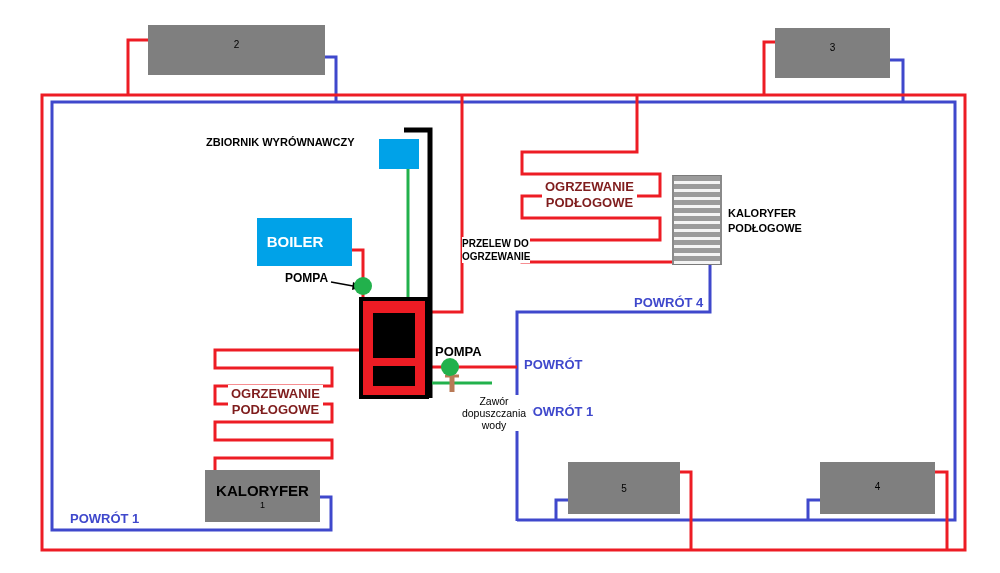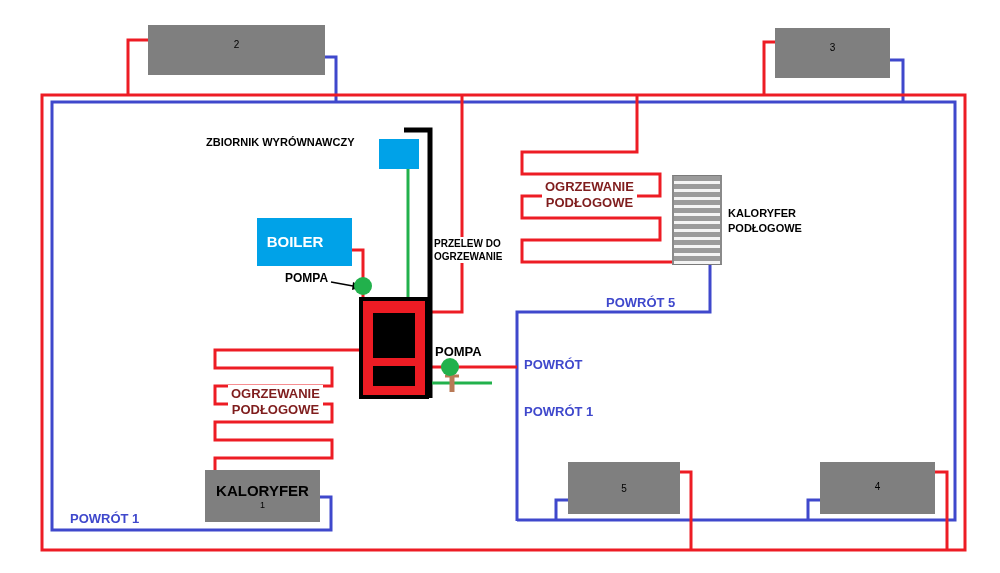--- a/index.html
+++ b/index.html
@@ -8,21 +8,21 @@
     width:1000px;height:573px;
     background:#ffffff;
     font-family:"Liberation Sans", sans-serif;
     overflow:hidden;
   }
   .canvas svg{position:absolute;left:0;top:0;}
   .lbl{position:absolute;white-space:nowrap;color:#000;}
   .b{font-weight:bold;}
   .blue-lbl{color:#3f48cc;font-weight:bold;font-size:13px;}
   .red-lbl{color:#7f1d1d;font-weight:bold;font-size:13px;text-align:center;background:#fff;line-height:16px;padding:1px 3px;}
-  .whitebg{background:#fff;}
+  .whitebg{background:#fff;margin-left:28px;}
   .center{text-align:center;}
   .towel{
     position:absolute;left:672px;top:175px;width:50px;height:90px;
     background:repeating-linear-gradient(180deg,#9b9b9b 0px,#9b9b9b 5px,#f4f4f4 5px,#f4f4f4 8px);
     border:1px solid #7a7a7a;border-left:2px solid #8a8a8a;border-right:2px solid #8a8a8a;
     box-sizing:border-box;
   }
 </style>
 </head>
 <body>
@@ -106,30 +106,35 @@
   <div class="lbl red-lbl" style="left:228px;top:385px;">
     <div>OGRZEWANIE</div>
     <div>PODŁOGOWE</div>
   </div>
 
   <div class="lbl b" style="left:728px;top:206px;font-size:11px;line-height:15px;">
     <div>KALORYFER</div>
     <div>PODŁOGOWE</div>
   </div>
 
-  <div class="lbl blue-lbl whitebg" style="left:606px;top:295px;">POWRÓT 5</div>
+  <div class="lbl blue-lbl whitebg" style="left:606px;top:295px;">POWRÓT 4</div>
 
   <div class="lbl blue-lbl" style="left:524px;top:357px;">POWRÓT</div>
 
   <div class="lbl blue-lbl" style="left:524px;top:404px;">POWRÓT 1</div>
 
   <div class="lbl blue-lbl" style="left:70px;top:511px;">POWRÓT 1</div>
 
   <div class="lbl b" style="left:435px;top:344px;font-size:13px;">POMPA</div>
 
+  <div class="lbl whitebg center" style="left:428px;top:395px;width:76px;font-size:10.5px;line-height:12px;white-space:normal;">
+    <div>Zawór</div>
+    <div>dopuszczania</div>
+    <div>wody</div>
+  </div>
 
   <div class="lbl center" style="left:148px;top:39px;width:177px;font-size:10px;">2</div>
 
   <div class="lbl center" style="left:775px;top:42px;width:115px;font-size:10px;">3</div>
 
   <div class="lbl center" style="left:820px;top:481px;width:115px;font-size:10px;">4</div>
 
   <div class="lbl center" style="left:568px;top:483px;width:112px;font-size:10px;">5</div>
 
   <div class="lbl center" style="left:205px;top:483px;width:115px;line-height:15px;">

